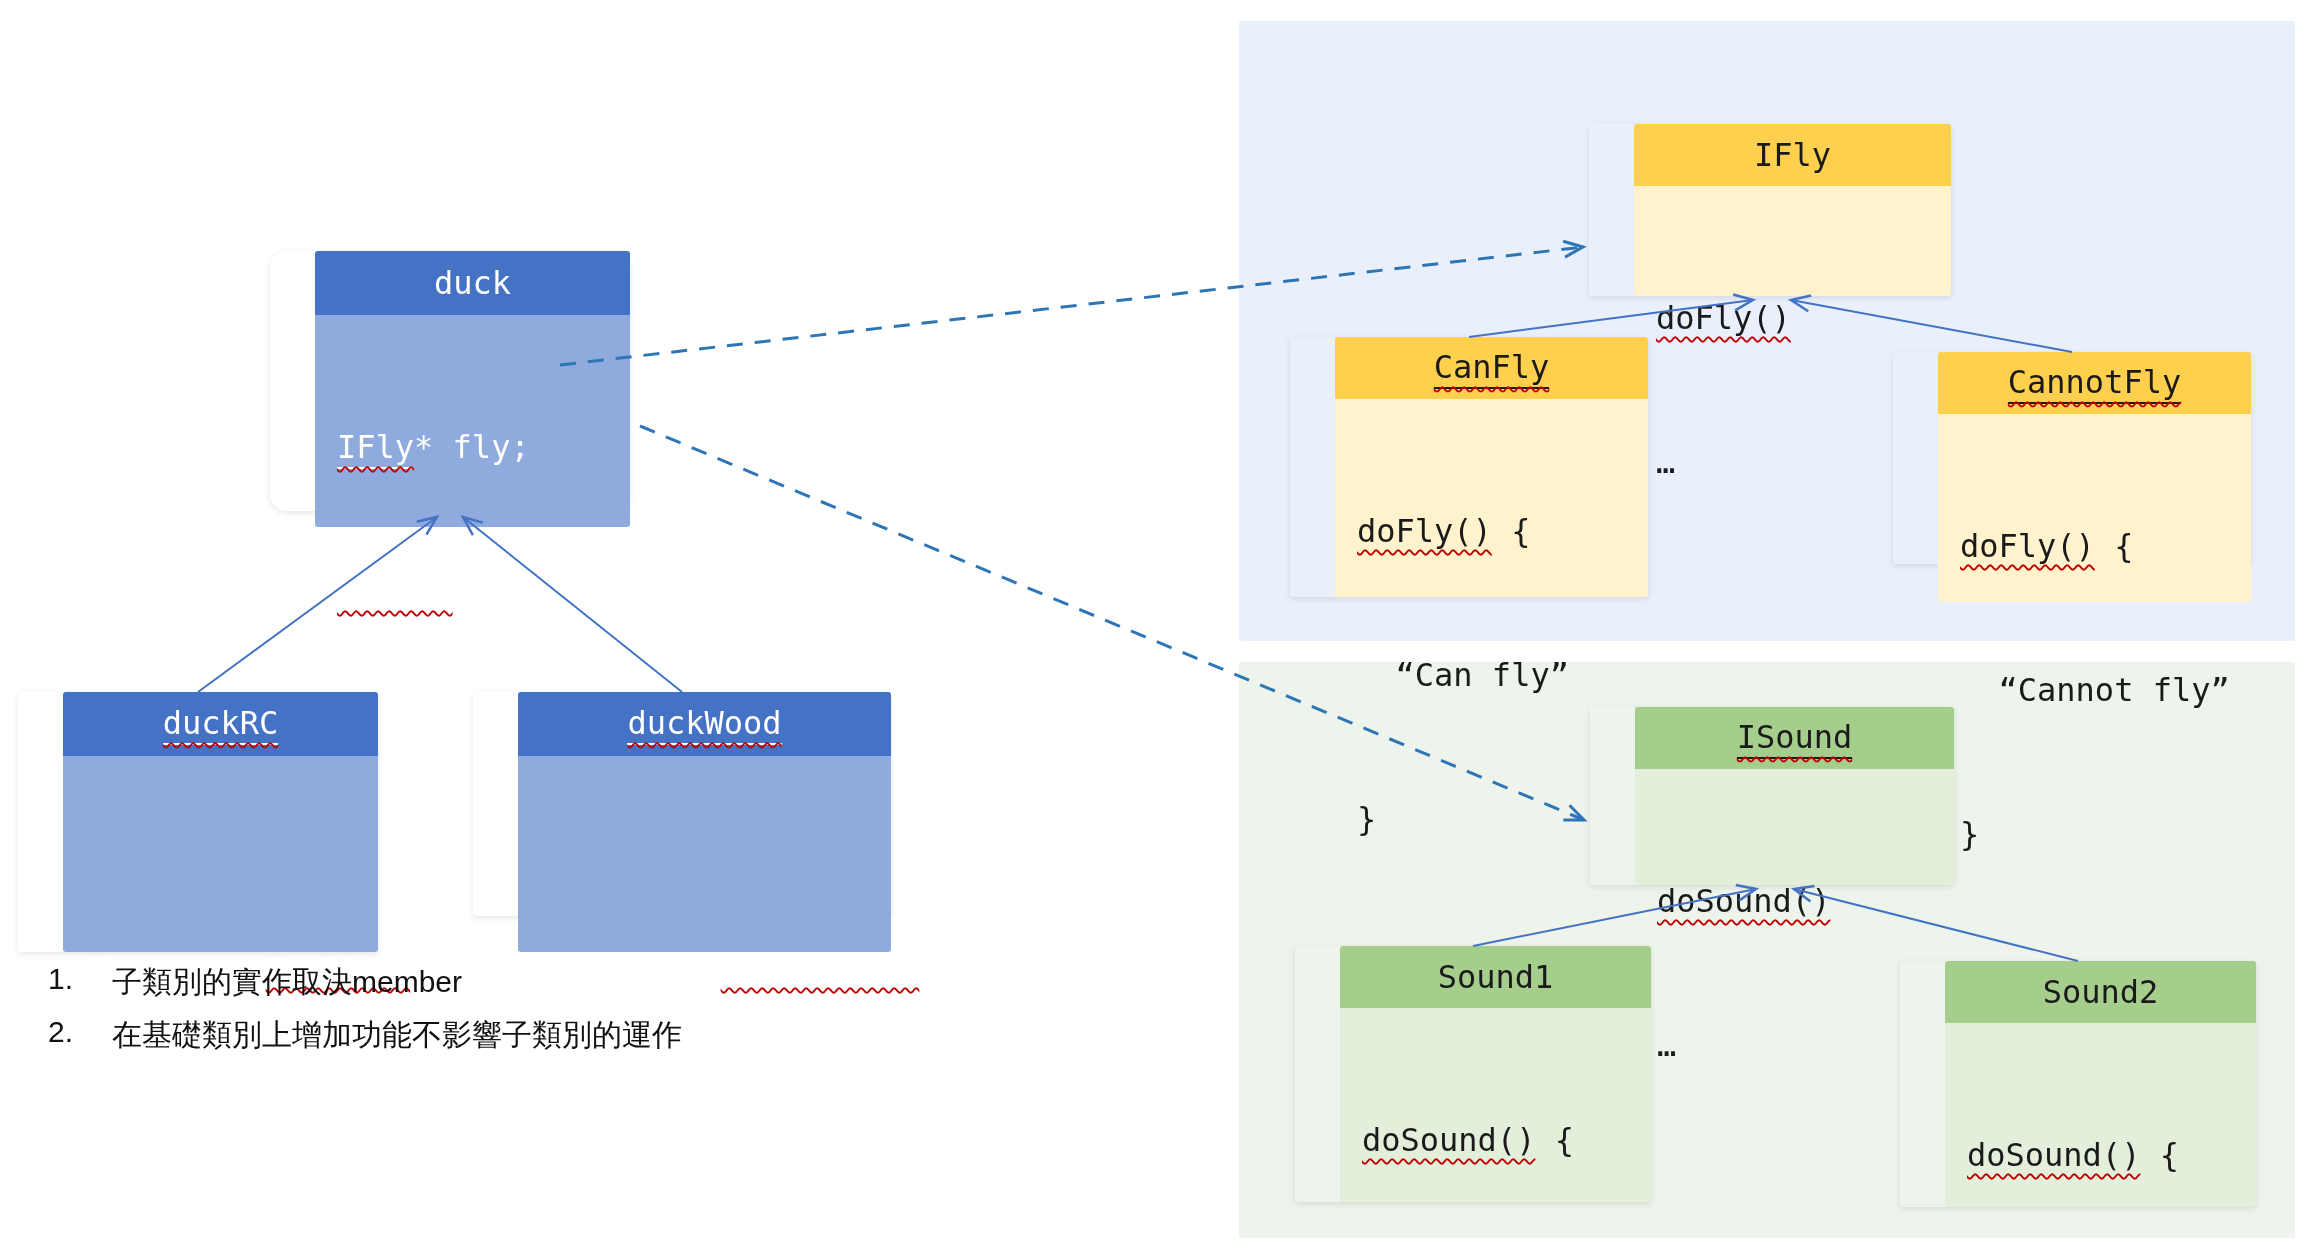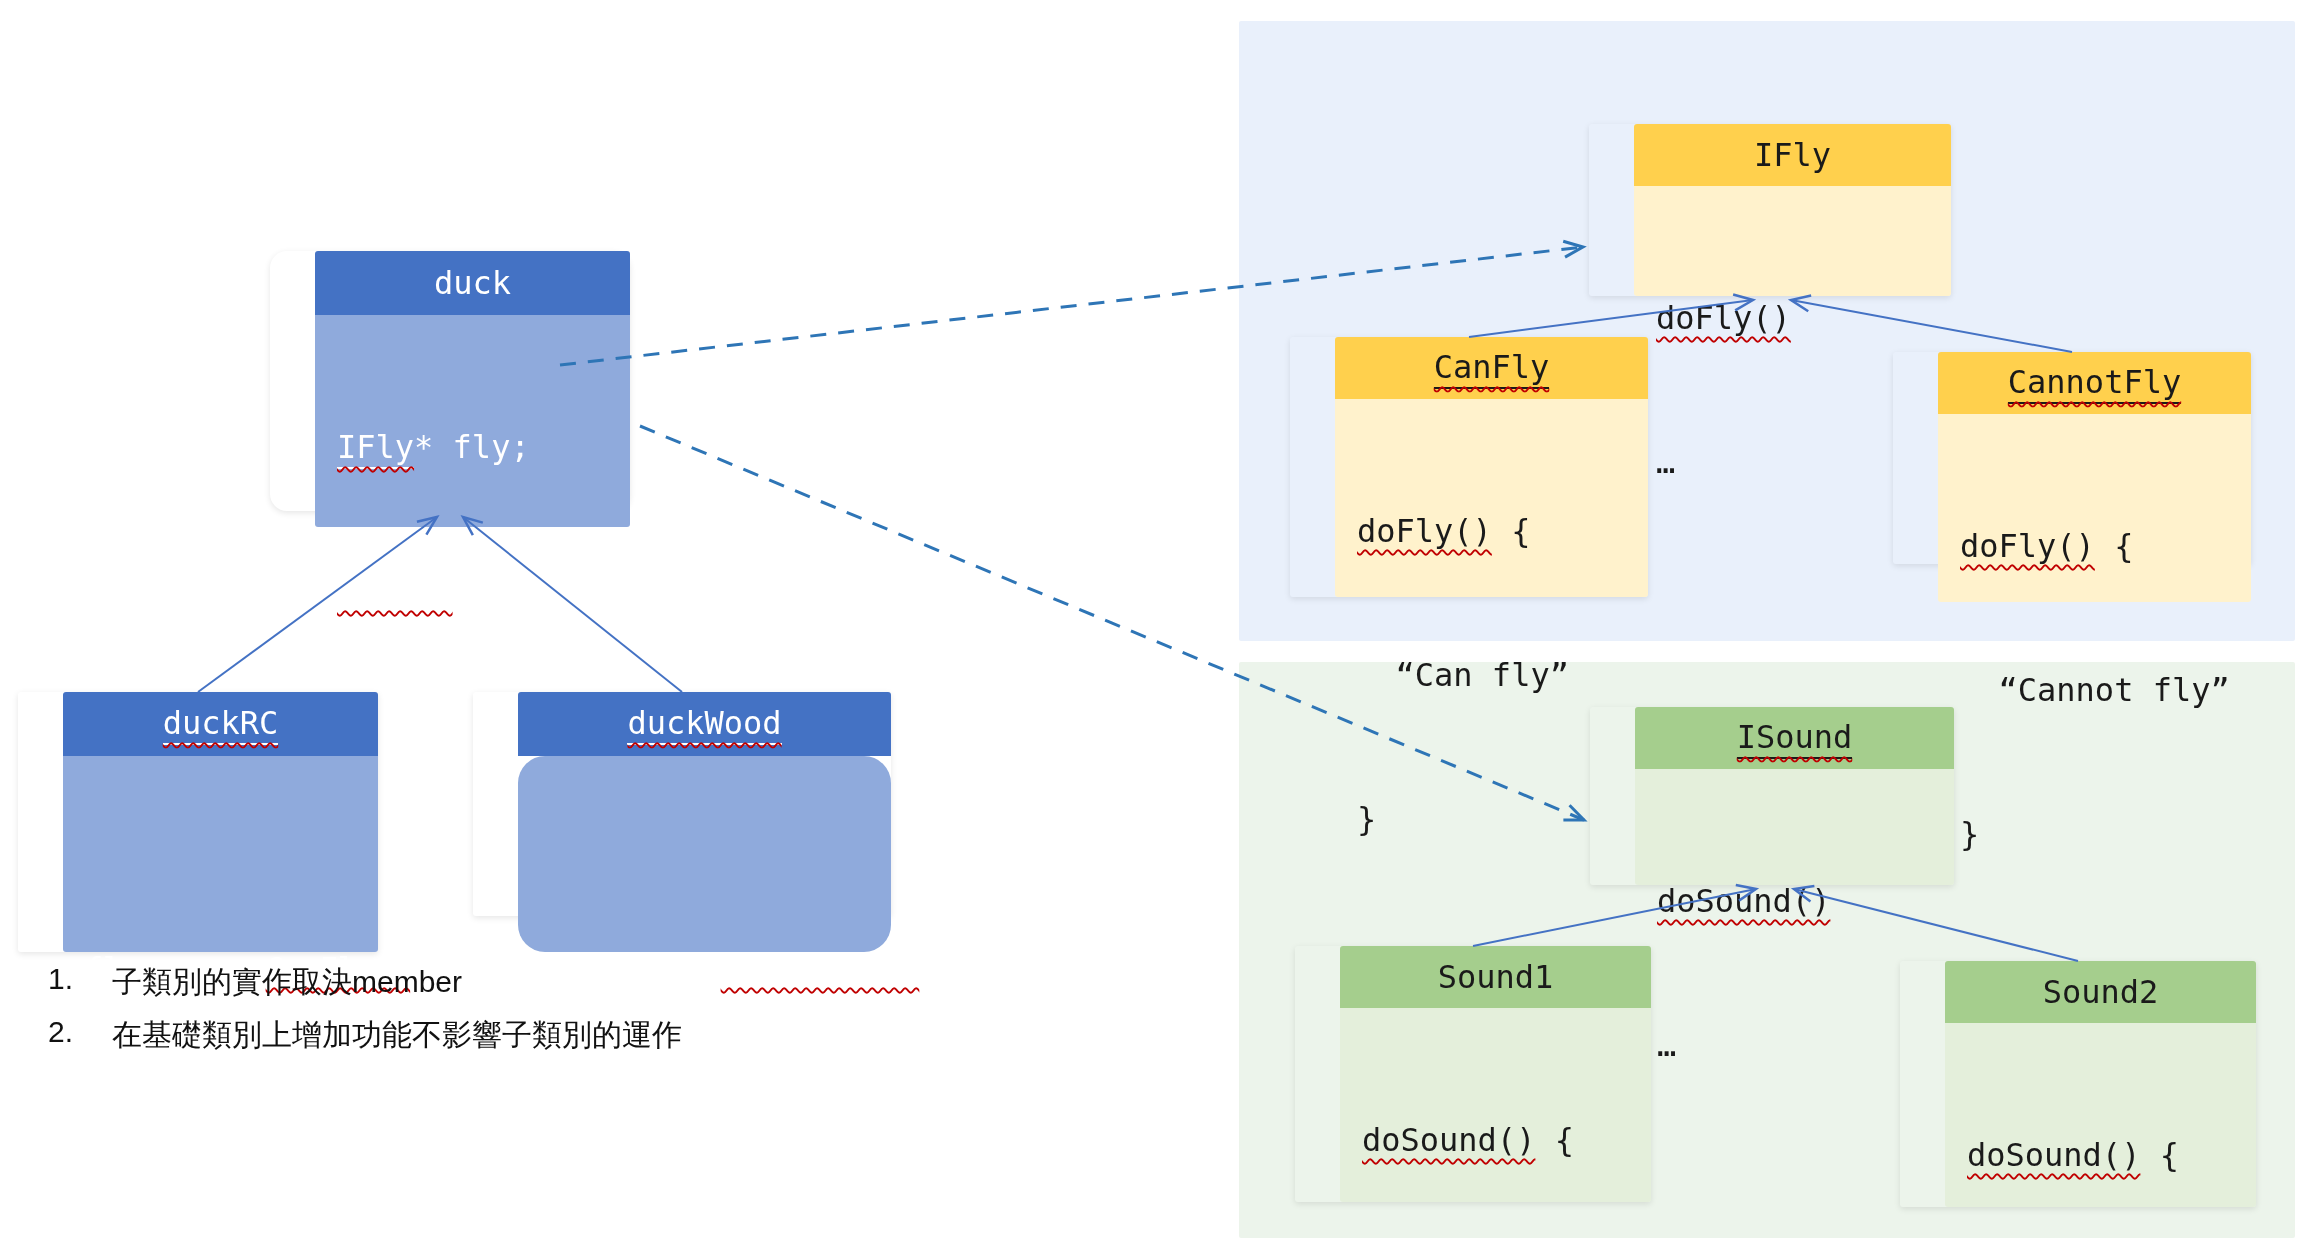--- a/index.html
+++ b/index.html
@@ -82,21 +82,21 @@
     </div>
     <div class="cbody push" style="height:196px;">
       <div class="line"><span>fly = new </span><span class="usp">CanFly()</span></div>
     </div>
   </div>
 
   <div class="cbox grp-blue" style="left:473px; top:692px; width:418px; height:224px;">
     <div class="chead">
       <span class="usp">duckWood</span>
     </div>
-    <div class="cbody push" style="height:196px;border-radius:27px;">
+    <div class="cbody push" style="height:196px;">
       <div class="line"><span>fly = new </span><span class="usp">CannotFly()</span></div>
     </div>
   </div>
 
   <div class="cbox grp-gold" style="left:1589px; top:124px; width:362px; height:172px;">
     <div class="chead">
       <span>IFly</span>
     </div>
     <div class="cbody" style="height:110px;">
       <div class="line"><span class="sp">doFly()</span></div>

